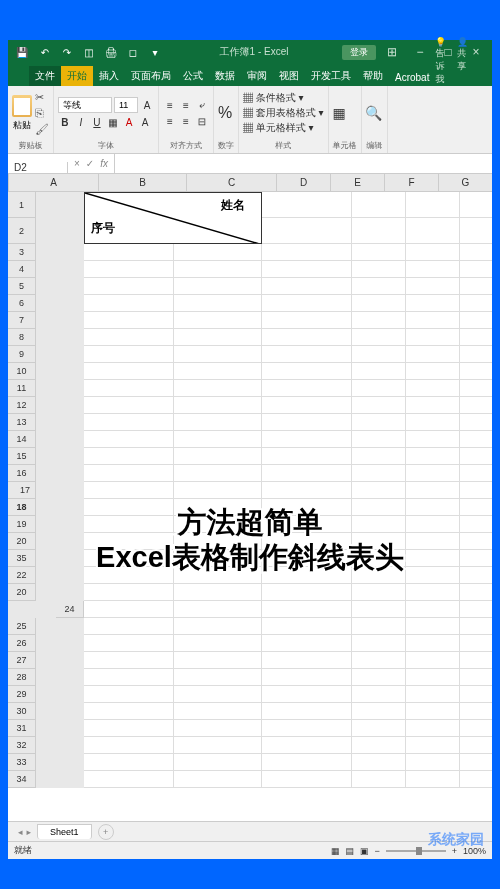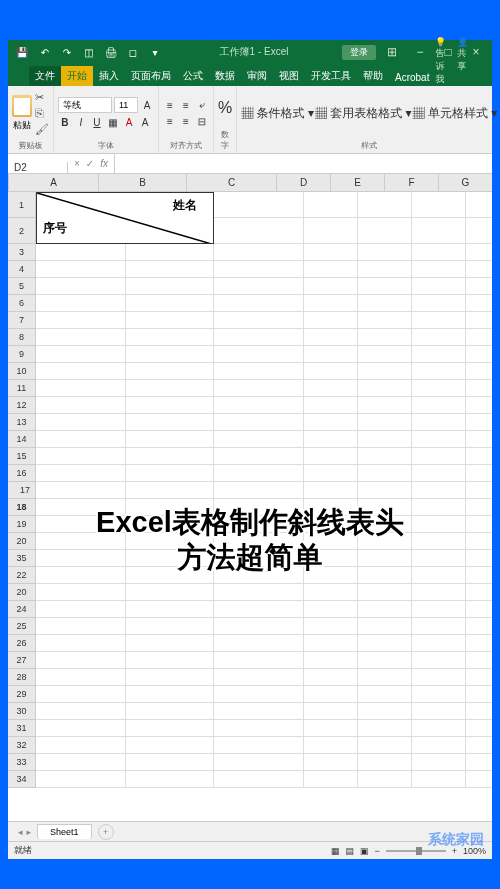--- a/index.html
+++ b/index.html
@@ -66,21 +66,21 @@
 .paste-btn { display: flex; flex-direction: column; align-items: center; gap: 2px; cursor: pointer; }
 .clipboard-icon { width: 20px; height: 22px; background: linear-gradient(#f8d080, #e8b050); border-radius: 2px; position: relative; }
 .clipboard-icon::before { content:''; position: absolute; top: 3px; left: 2px; right: 2px; bottom: 2px; background: #fff; }
 .clipboard-sub { display: flex; flex-direction: column; gap: 3px; font-size: 11px; color: #555; }
 .font-controls { display: flex; flex-direction: column; gap: 2px; }
 .font-row { display: flex; gap: 2px; align-items: center; }
 .font-combo { border: 1px solid #ccc; background: #fff; padding: 1px 4px; font-size: 9px; height: 16px; display: flex; align-items: center; }
 .font-btn { width: 14px; height: 14px; display: flex; align-items: center; justify-content: center; cursor: pointer; color: #333; font-size: 10px; }
 .align-controls { display: flex; flex-direction: column; gap: 2px; }
 .ribbon-btn { display: flex; flex-direction: column; align-items: center; gap: 1px; cursor: pointer; font-size: 8px; color: #333; }
-.styles-list { display: flex; flex-direction: row; gap: 1px; font-size: 12px; color: #333; }
+.styles-list { display: flex; flex-direction: column; gap: 1px; font-size: 10px; color: #333; }
 .styles-list div { cursor: pointer; white-space: nowrap; }
 .name-box-row {
   background: #fff;
   height: 20px;
   border-bottom: 1px solid #ccc;
   display: flex;
   align-items: flex-end;
   font-size: 10px;
 }
 .name-box { width: 60px; border-right: 1px solid #ccc; padding: 0 6px; color: #333; }
@@ -329,21 +329,21 @@
           <div class="row-h" style="height: 17px; line-height: 17px;">14</div>
           <div class="row-h" style="height: 17px; line-height: 17px;">15</div>
           <div class="row-h" style="height: 17px; line-height: 17px;">16</div>
           <div class="row-h" style="height: 17px; line-height: 17px; padding-left: 7px;">17</div>
           <div class="row-h" style="height: 17px; line-height: 17px; font-weight: bold;">18</div>
           <div class="row-h" style="height: 17px; line-height: 17px;">19</div>
           <div class="row-h" style="height: 17px; line-height: 17px;">20</div>
           <div class="row-h" style="height: 17px; line-height: 17px;">35</div>
           <div class="row-h" style="height: 17px; line-height: 17px;">22</div>
           <div class="row-h" style="height: 17px; line-height: 17px;">20</div>
-          <div class="row-h" style="height: 17px; line-height: 17px;">24</div>
+          <div class="row-h" style="height: 17px; line-height: 17px; margin-left: 48px;">24</div>
           <div class="row-h" style="height: 17px; line-height: 17px;">25</div>
           <div class="row-h" style="height: 17px; line-height: 17px;">26</div>
           <div class="row-h" style="height: 17px; line-height: 17px;">27</div>
           <div class="row-h" style="height: 17px; line-height: 17px;">28</div>
           <div class="row-h" style="height: 17px; line-height: 17px;">29</div>
           <div class="row-h" style="height: 17px; line-height: 17px;">30</div>
           <div class="row-h" style="height: 17px; line-height: 17px;">31</div>
           <div class="row-h" style="height: 17px; line-height: 17px;">32</div>
           <div class="row-h" style="height: 17px; line-height: 17px;">33</div>
           <div class="row-h" style="height: 17px; line-height: 17px;">34</div>
@@ -684,17 +684,17 @@
       <span>−</span>
       <div class="zoom-slider"></div>
       <span>+</span>
       <span>100%</span>
     </div>
   </div>
 
 </div>
 
 <div class="overlay-text">
+  <div>方法超简单</div>
   <div>Excel表格制作斜线表头</div>
-  <div>方法超简单</div>
 </div>
 
 <div class="watermark">系统家园</div>
 
 </body></html>

